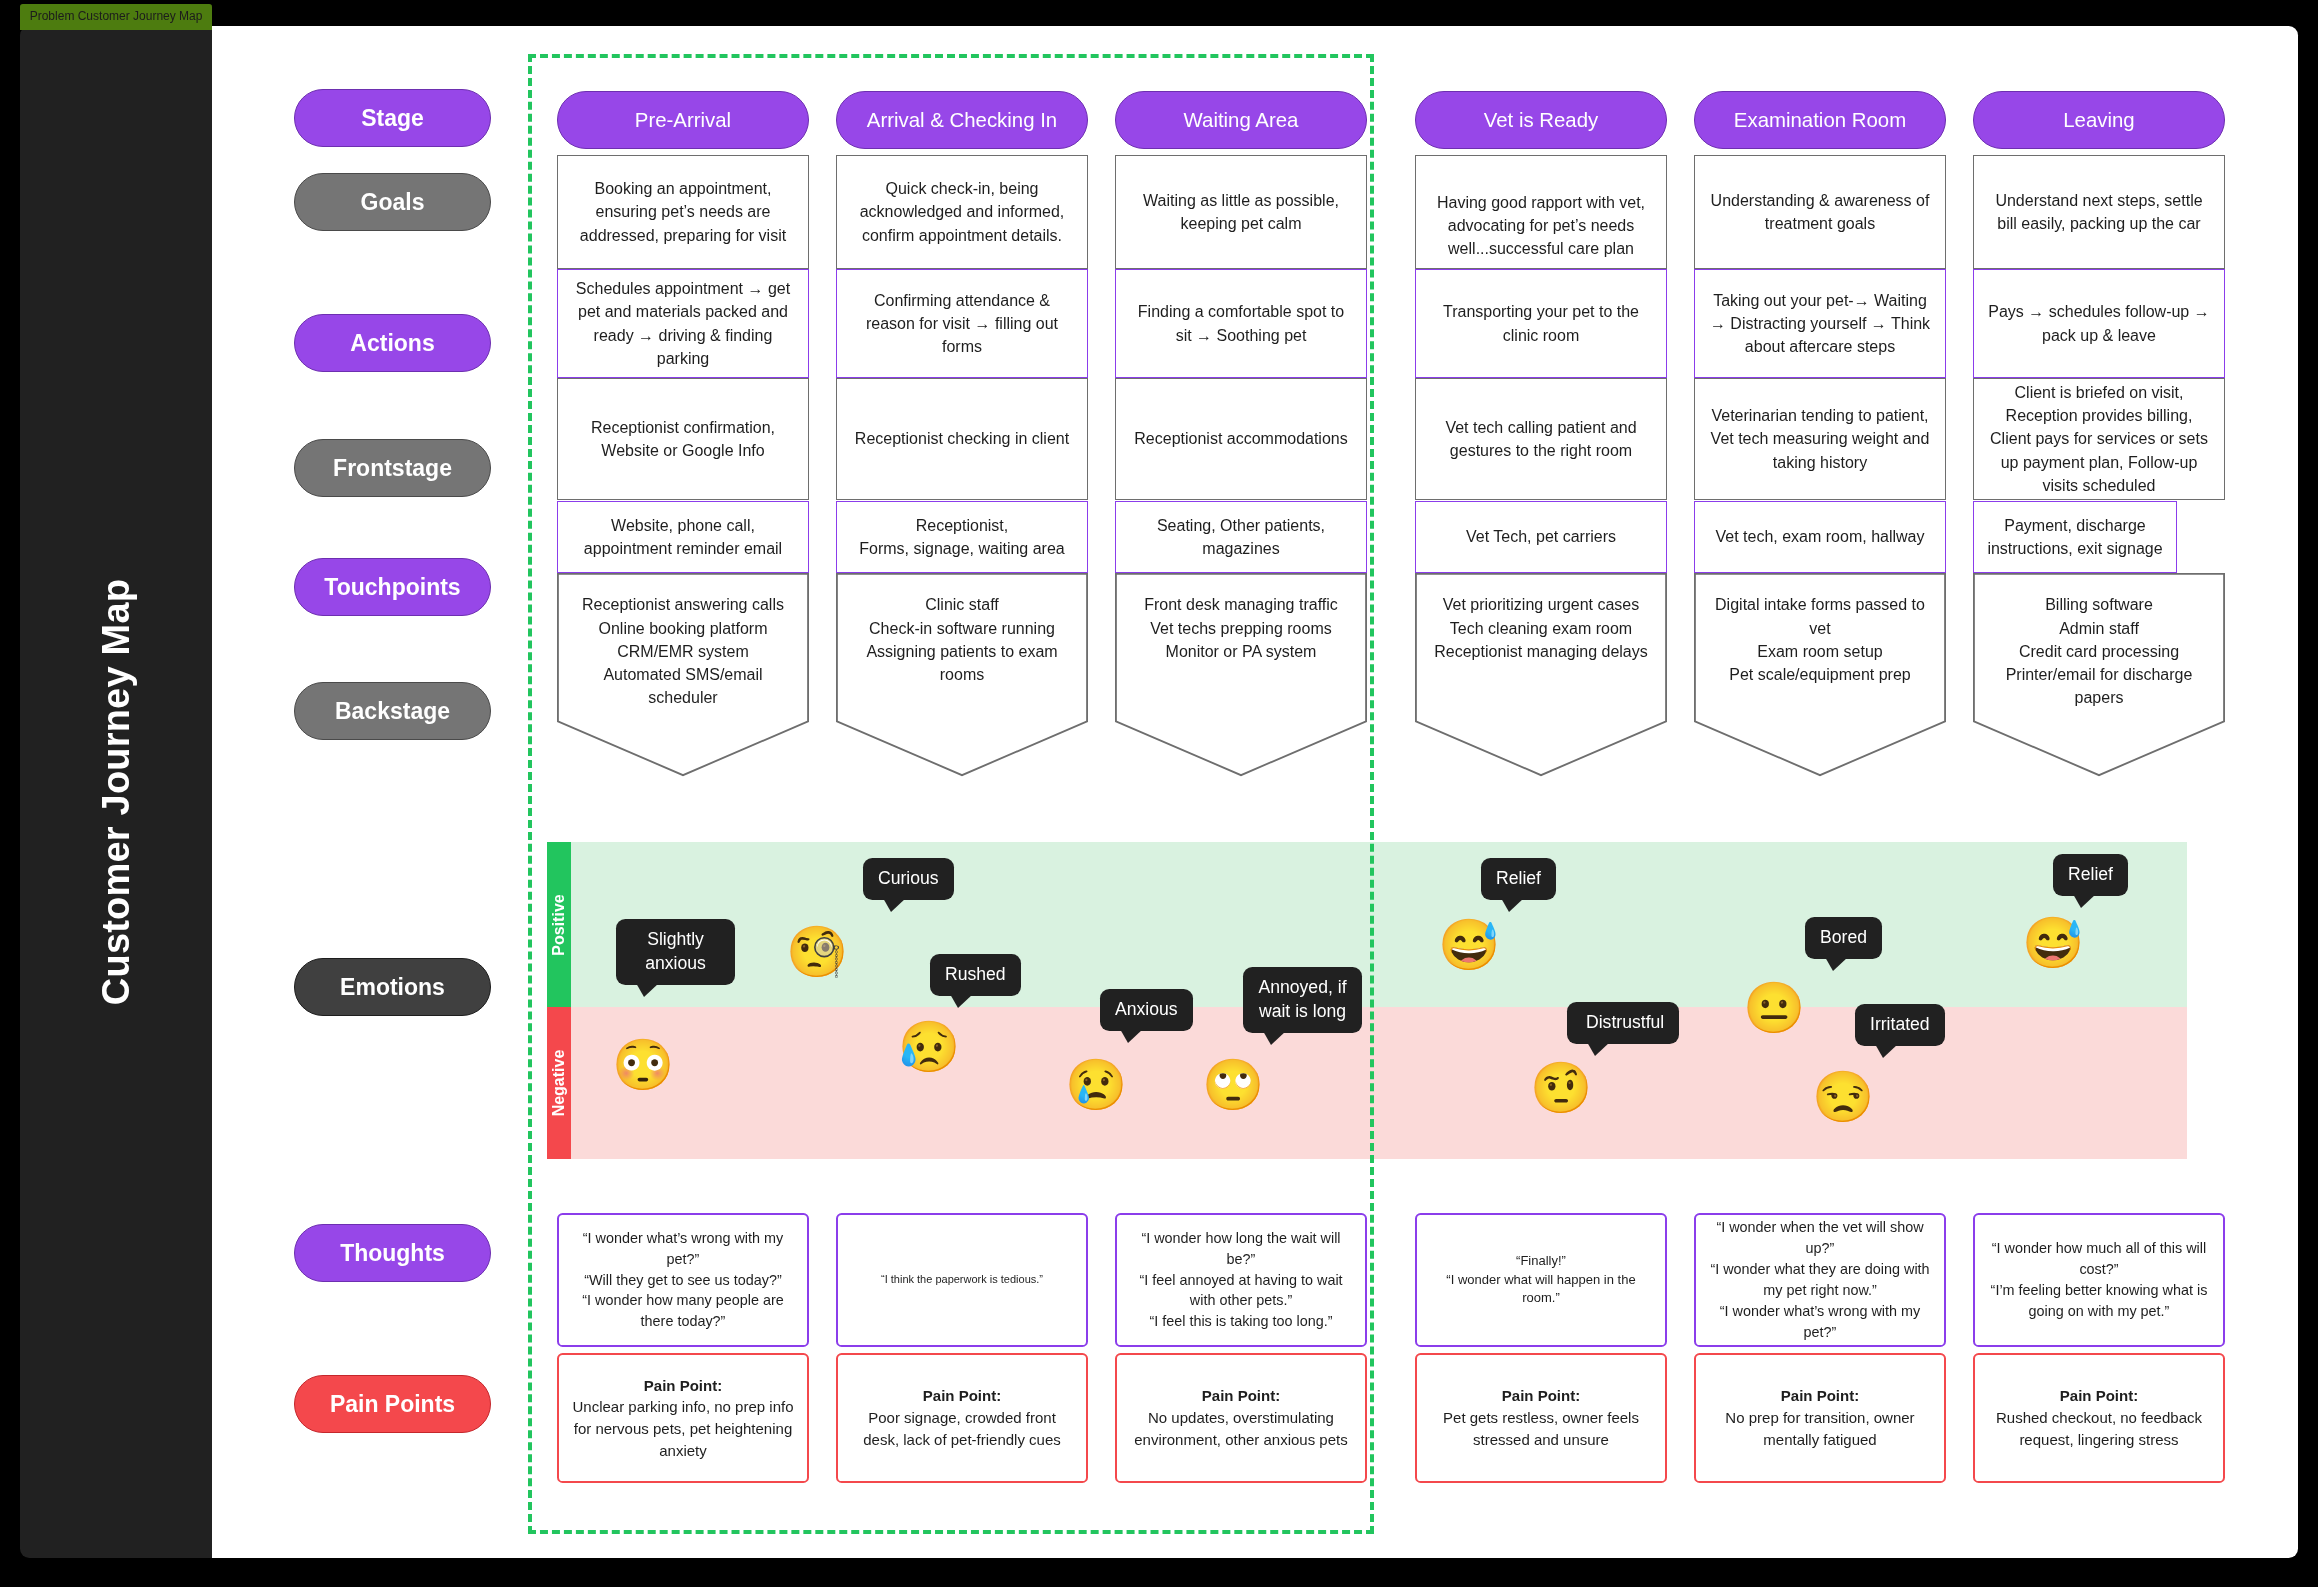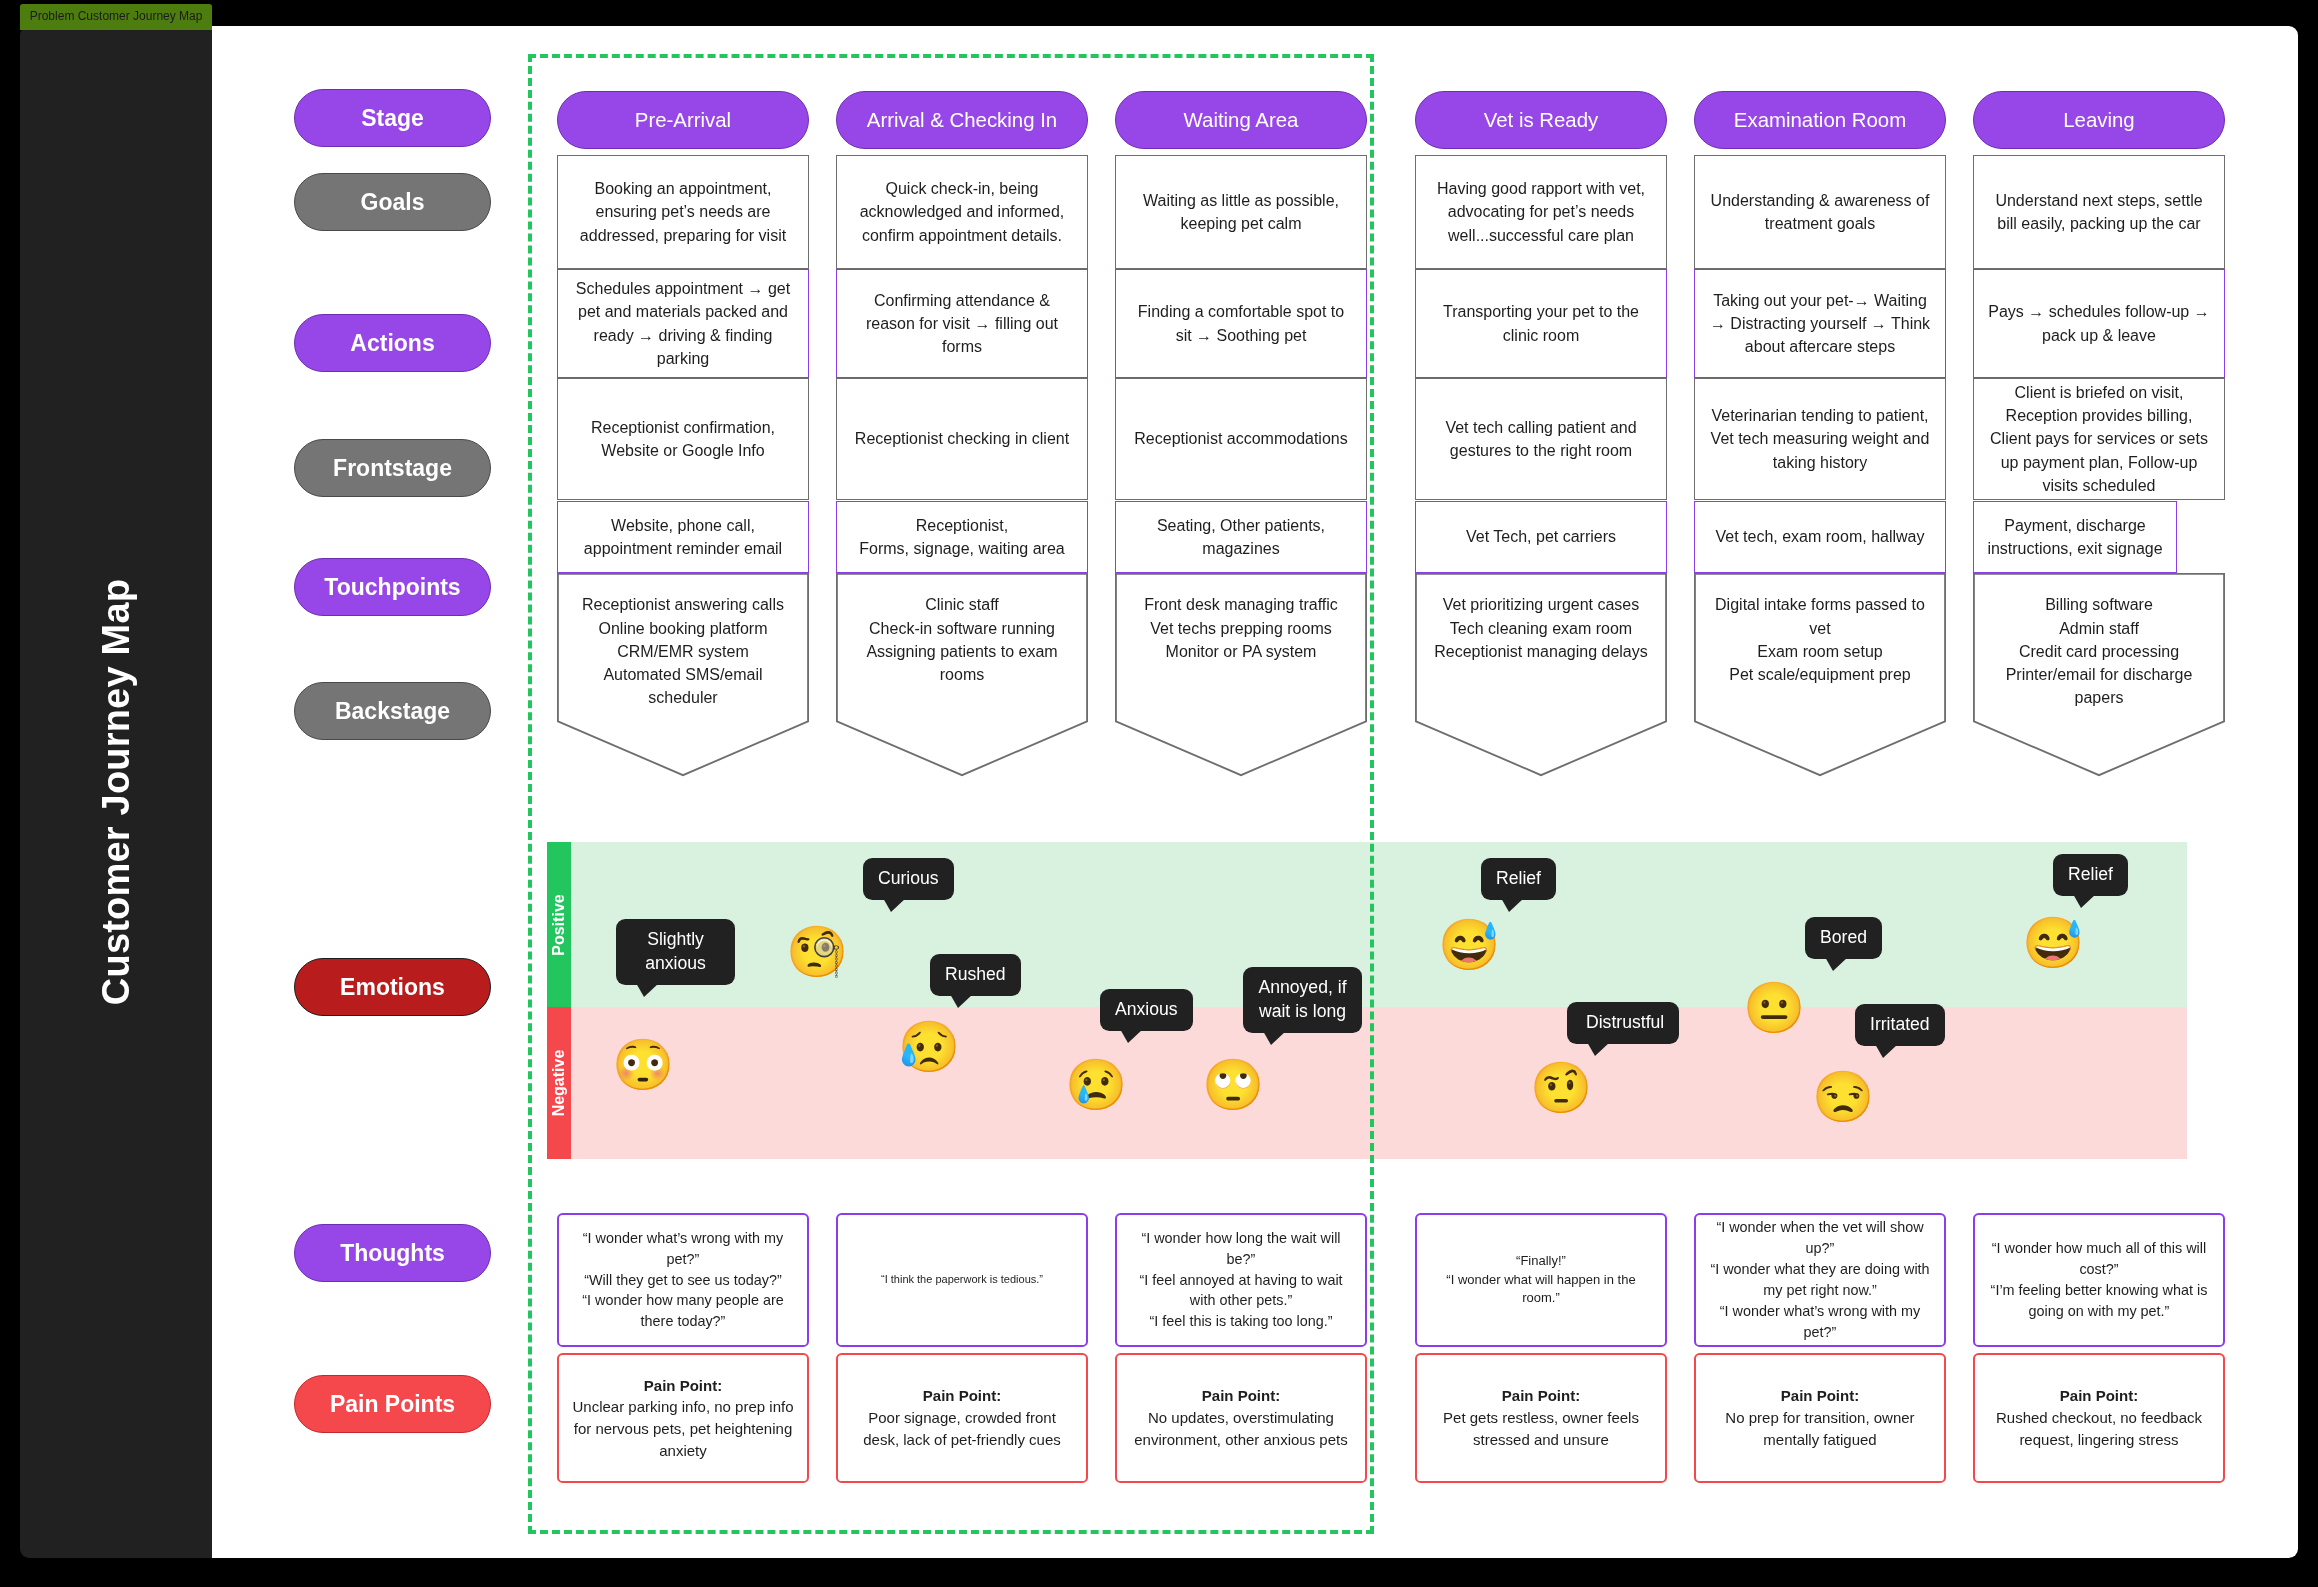--- a/index.html
+++ b/index.html
@@ -52,21 +52,21 @@
   .row-label {
     position: absolute;
     width: 197px; height: 58px;
     border-radius: 29px;
     display: flex; align-items: center; justify-content: center;
     color: #fff; font-size: 23px; font-weight: 700;
     border: 1.9px solid #3a3a3a;
   }
   .rl-purple { background: #9747E8; border-color: #6d2fb0; }
   .rl-gray   { background: #757575; border-color: #4a4a4a; }
-  .rl-black  { background: #b91c1c; border-color: #1d1d1d; }
+  .rl-black  { background: #404040; border-color: #1d1d1d; }
   .rl-red    { background: #F4484C; border-color: #c4272c; }
 
   
   .dash-region {
     position: absolute;
     border: 4.6px dashed #22C55E;
     pointer-events: none;
     z-index: 5;
   }
 
@@ -219,21 +219,21 @@
           <span>Examination Room</span>
         </div>
         <div class="stage-pill" style="left: 1761px; top: 65px; width: 252px; height: 58px;">
           <span>Leaving</span>
         </div>
       </div>
     <div id="goals-row">
         <div class="cell cell-gray" style="left: 345px; top: 129px; width: 252px; height: 114px;"><span>Booking an appointment, ensuring pet’s needs are addressed, preparing for visit</span></div>
         <div class="cell cell-gray" style="left: 624px; top: 129px; width: 252px; height: 114px;"><span>Quick check-in, being acknowledged and informed, confirm appointment details.</span></div>
         <div class="cell cell-gray" style="left: 903px; top: 129px; width: 252px; height: 114px;"><span>Waiting as little as possible, keeping pet calm</span></div>
-        <div class="cell cell-gray" style="left: 1203px; top: 129px; width: 252px; height: 114px;"><span>Having good rapport with vet, advocating for pet’s needs well...successful care plan</span></div>
+        <div class="cell cell-gray" style="left: 1203px; top: 129px; width: 252px; height: 114px; align-items: flex-end;"><span>Having good rapport with vet, advocating for pet’s needs well...successful care plan</span></div>
         <div class="cell cell-gray" style="left: 1482px; top: 129px; width: 252px; height: 114px;"><span>Understanding &amp; awareness of treatment goals</span></div>
         <div class="cell cell-gray" style="left: 1761px; top: 129px; width: 252px; height: 114px;"><span>Understand next steps, settle bill easily, packing up the car</span></div>
       </div>
     <div id="actions-row">
         <div class="cell cell-purple" style="left: 345px; top: 243px; width: 252px; height: 109px;"><span>Schedules appointment → get pet and materials packed and ready → driving &amp; finding parking</span></div>
         <div class="cell cell-purple" style="left: 624px; top: 243px; width: 252px; height: 109px;"><span>Confirming attendance &amp; reason for visit → filling out forms</span></div>
         <div class="cell cell-purple" style="left: 903px; top: 243px; width: 252px; height: 109px;"><span>Finding a comfortable spot to sit → Soothing pet</span></div>
         <div class="cell cell-purple" style="left: 1203px; top: 243px; width: 252px; height: 109px;"><span>Transporting your pet to the clinic room</span></div>
         <div class="cell cell-purple" style="left: 1482px; top: 243px; width: 252px; height: 109px;"><span>Taking out your pet-→ Waiting → Distracting yourself → Think about aftercare steps</span></div>
         <div class="cell cell-purple" style="left: 1761px; top: 243px; width: 252px; height: 109px;"><span>Pays → schedules follow-up → pack up &amp; leave</span></div>

